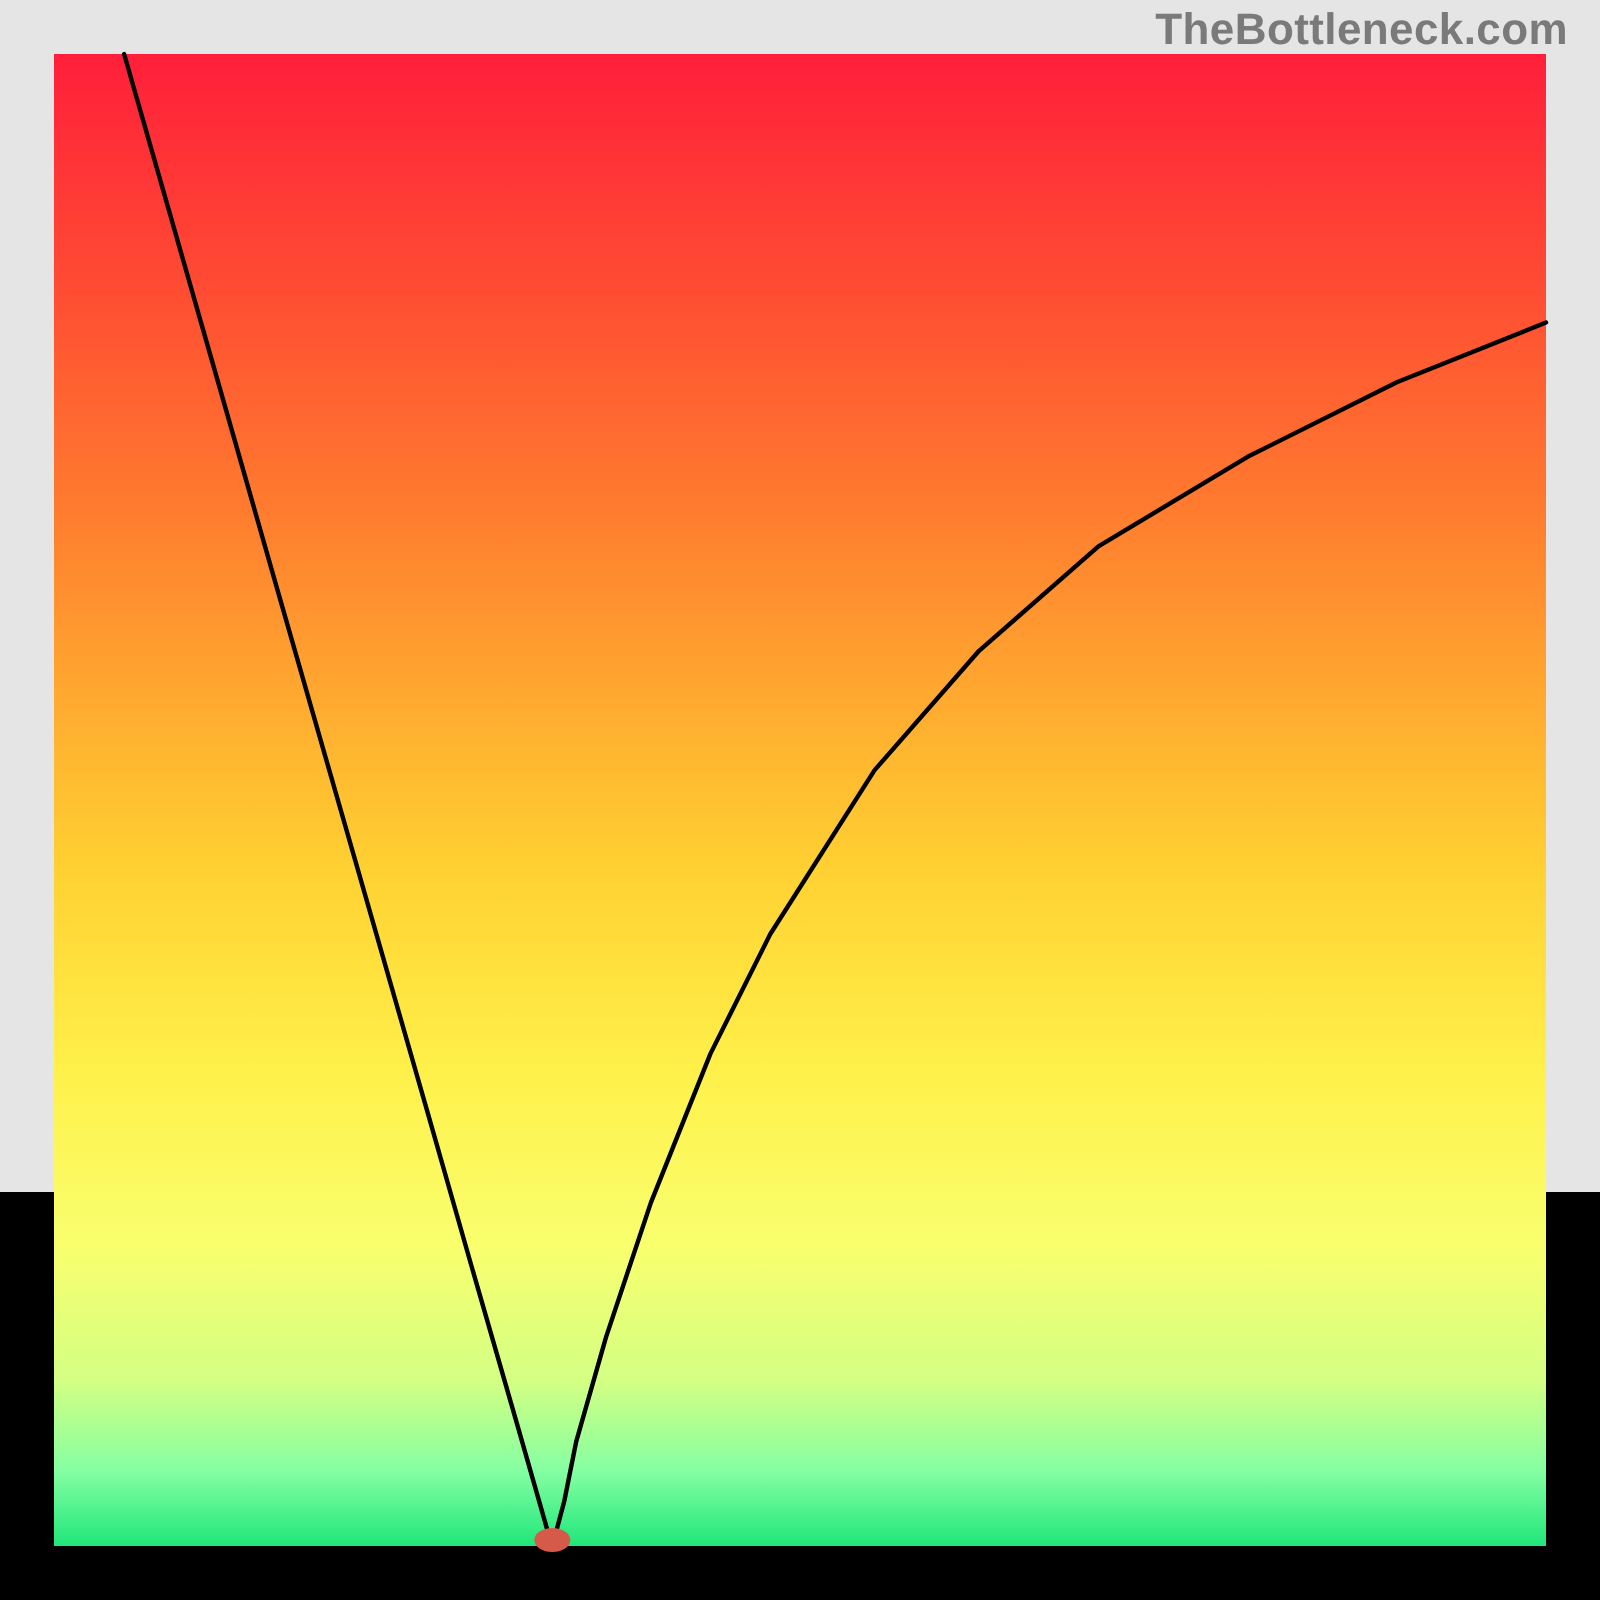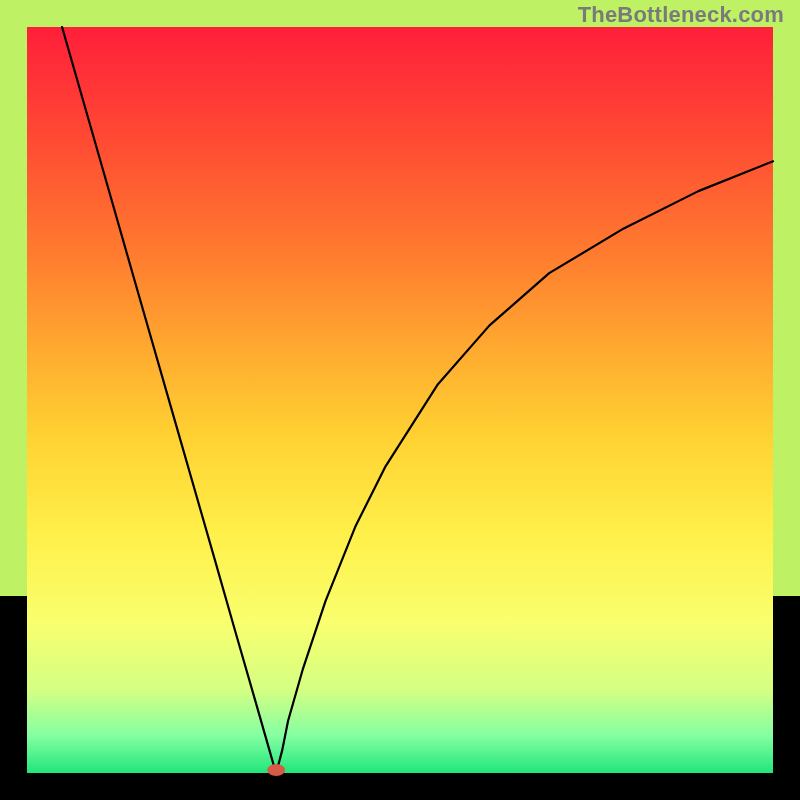--- a/index.html
+++ b/index.html
@@ -7,21 +7,21 @@
     padding: 0;
     width: 800px;
     height: 800px;
     background: #000;
     overflow: hidden;
     font-family: Arial, Helvetica, sans-serif;
   }
   .outer {
     width: 800px;
     height: 596px;
-    background: #bef264;
+    background: #e5e5e5;
     position: relative;
   }
   .watermark {
     position: absolute;
     top: 2px;
     right: 16px;
     color: #7a7a7a;
     font-size: 22px;
     font-weight: 600;
     letter-spacing: 0.2px;

